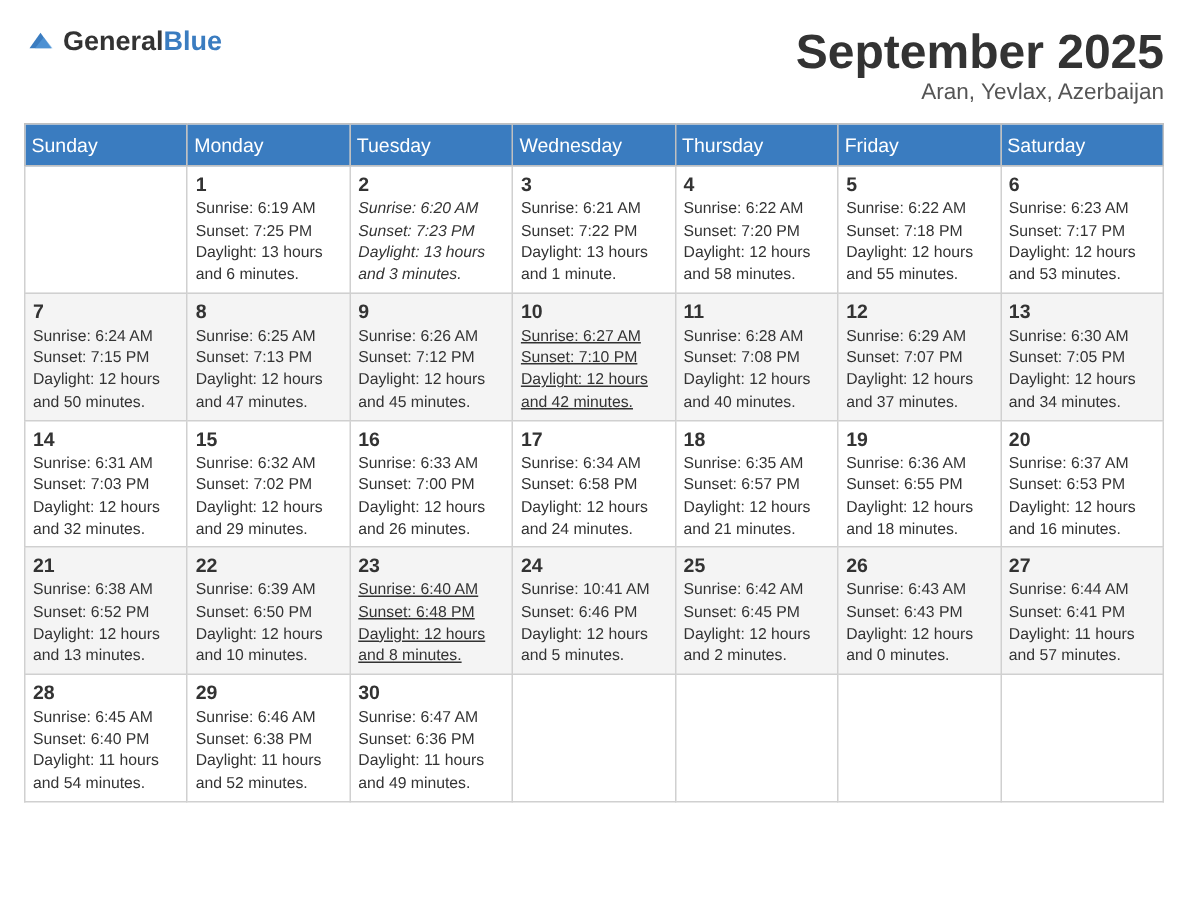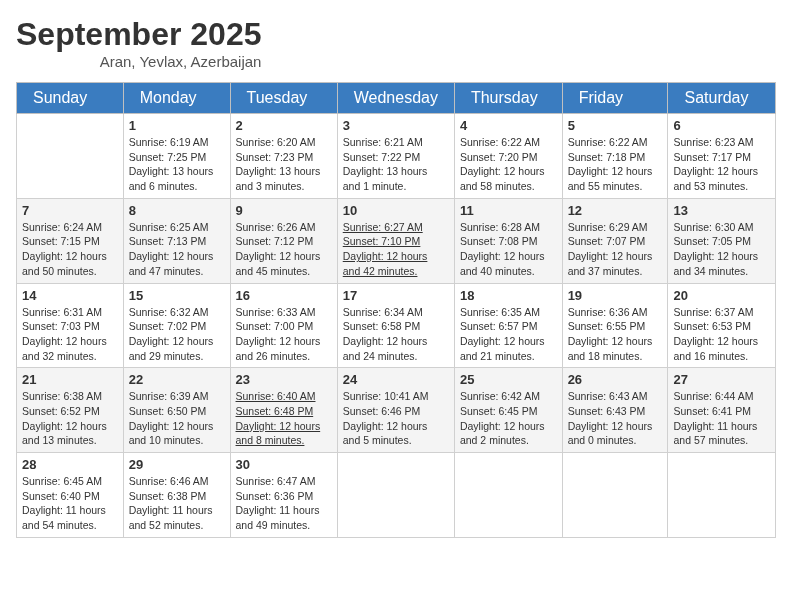--- a/index.html
+++ b/index.html
@@ -38,23 +38,23 @@
       color: #555;
     }
     table {
       width: 100%;
       border-collapse: collapse;
       font-size: 11px;
     }
     thead tr th {
       background-color: #3a7cc0;
       color: #fff;
-      padding: 6px 16px;
+      padding: 6px 4px;
       text-align: left;
-      font-size: 16px;
+      font-size: 13px;
       font-weight: normal;
       border: 1px solid #c0c0c0;
     }
     tbody tr td {
       border: 1px solid #d0d0d0;
       vertical-align: top;
       padding: 4px 5px;
       height: 80px;
       width: calc(100% / 7);
     }
@@ -77,20 +77,29 @@
       background: #f4f4f4;
     }
     .empty-cell {
       background: #fff !important;
     }
   </style>
 </head>
 <body>
 
 <div class="header">
+  <div class="logo">
+    <svg class="logo-icon" viewBox="0 0 30 30" xmlns="http://www.w3.org/2000/svg">
+      <polygon points="5,22 15,8 25,22" fill="#3a7cc0"></polygon>
+      <polygon points="10,22 18,12 26,22" fill="#5aa0e0" opacity="0.6"></polygon>
+    </svg>
+    <span>
+      <span style="font-size:18px;font-weight:bold;color:#333;">General</span><span style="font-size:18px;font-weight:bold;color:#3a7cc0;">Blue</span>
+    </span>
+  </div>
   <div class="title-block">
     <div class="month-title">September 2025</div>
     <div class="location-title">Aran, Yevlax, Azerbaijan</div>
   </div>
 </div>
 
 <table>
   <thead>
     <tr>
     <th>Sunday</th>
@@ -107,21 +116,21 @@
         <td class="empty-cell"></td>
         <td>
           <span class="day-num">1</span>
           <div class="cell-text" style="white-space: pre-line;">Sunrise: 6:19 AM
 Sunset: 7:25 PM
 Daylight: 13 hours
 and 6 minutes.</div>
         </td>
         <td>
           <span class="day-num">2</span>
-          <div class="cell-text" style="white-space: pre-line;">Sunrise: 6:20 AM
+          <div class="cell-text" style="white-space: pre-line; font-style: italic;">Sunrise: 6:20 AM
 Sunset: 7:23 PM
 Daylight: 13 hours
 and 3 minutes.</div>
         </td>
         <td>
           <span class="day-num">3</span>
           <div class="cell-text" style="white-space: pre-line;">Sunrise: 6:21 AM
 Sunset: 7:22 PM
 Daylight: 13 hours
 and 1 minute.</div>

